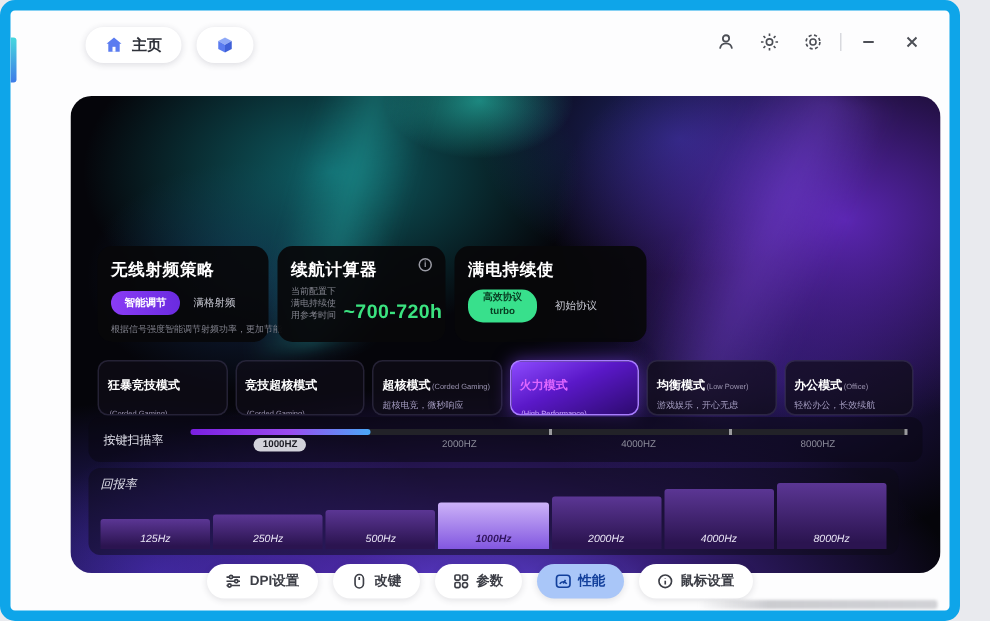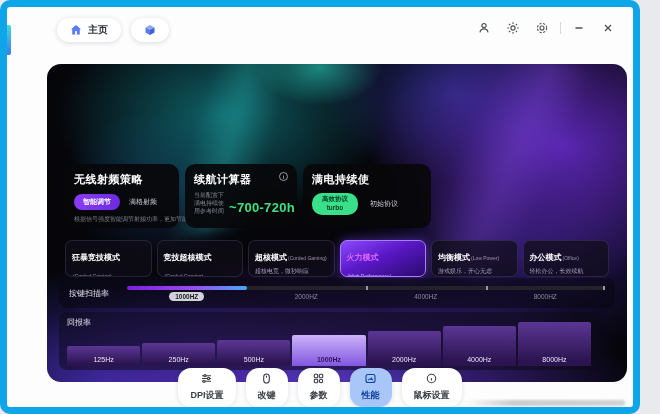--- a/index.html
+++ b/index.html
@@ -75,35 +75,35 @@
   .track { position:relative; height:4px; background:#222228; border-radius:2px; cursor:pointer; }
   .fill { position:absolute; left:0; top:0; bottom:0; border-radius:2px;
           background:linear-gradient(90deg,#7a1fe0,#9b4bf0 55%,#49a8f8); }
   .tick { position:absolute; top:0; width:2px; height:4px; background:rgba(255,255,255,.55); }
   .scan-labels { display:flex; margin-top:3px; }
   .scan-cell { flex:1; text-align:center; font-size:6.5px; color:#8b8b99; cursor:pointer; }
   .selpill { background:#d2d2da; color:#1c1c24; border-radius:6px; padding:1px 6px; font-weight:bold; }
 
   
   .reportrow { position:absolute; left:12px; right:28px; top:248px; height:58px; background:rgba(12,10,22,.5);
-               border-radius:8px; padding:5px 8px; }
+               border-radius:8px; padding:5px 8px;font-style:italic; }
   .report-label { font-size:8px; color:#e0e0ea; }
   .bars { position:absolute; left:8px; right:8px; bottom:4px; display:flex; gap:2px; align-items:flex-end; height:44px; }
   .bar { flex:1; border-radius:2px 2px 0 0; background:linear-gradient(180deg,#5b3694,#2b1450 90%);
          display:flex; align-items:flex-end; justify-content:center; cursor:pointer; }
   .bar span { font-size:7px; color:#eae6f6; padding-bottom:3px; }
   .bar.sel { background:linear-gradient(180deg,#ccb2f8,#8257e0); }
   .bar.sel span { color:#31155e; font-weight:bold; }
 
   
   .toolbar { position:absolute; bottom:0; left:0; right:0; height:39px; display:flex; justify-content:center;
              align-items:center; gap:10px; }
   .tb { display:flex; align-items:center; gap:5px; background:#fff; border:none; border-radius:13px; padding:5px 12px;
         font-size:9px; color:#3c3e46; box-shadow:0 1px 5px rgba(40,40,60,.14); cursor:pointer;
-        font-family:"Liberation Sans","DejaVu Sans",sans-serif; font-weight:bold;flex-direction:column; }
+        font-family:"Liberation Sans","DejaVu Sans",sans-serif; font-weight:bold; }
   .tb.sel { background:#a9c6f8; color:#123f9b; }
   .tb svg { display:block; }
   .watermark { position:absolute; right:8px; bottom:1px; width:160px; height:6px; border-radius:2px; filter:blur(1px);
                background:linear-gradient(90deg,transparent, rgba(110,112,122,.35) 30%, rgba(110,112,122,.30)); }
 </style>
 </head>
 <body>
 
 <div class="window">
 

